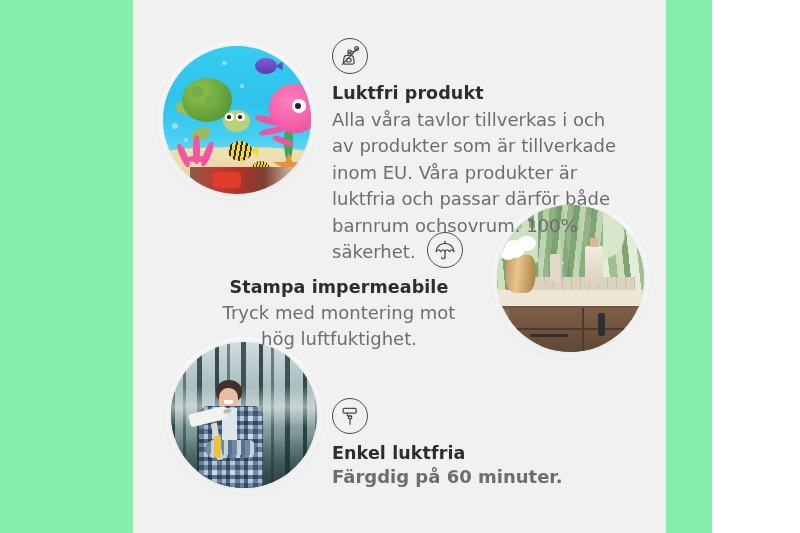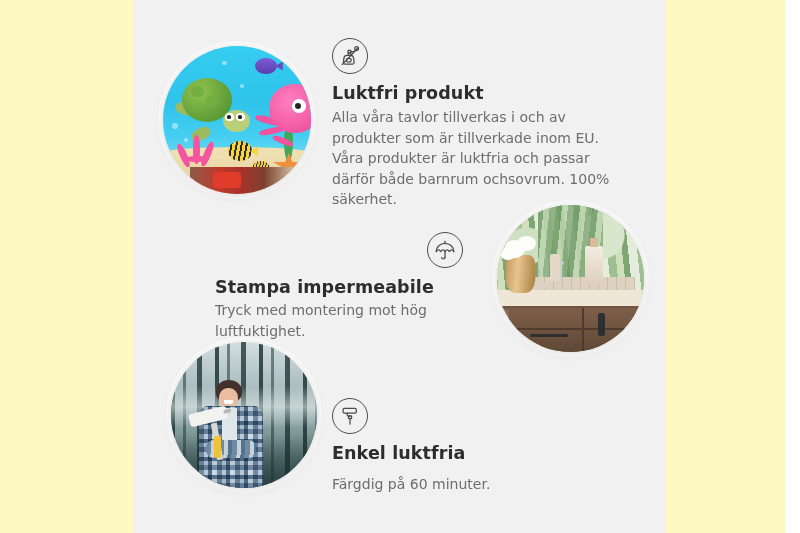--- a/index.html
+++ b/index.html
@@ -2,21 +2,21 @@
 <html><head>
 <meta charset="utf-8">
 <style>
   html,body{margin:0;padding:0;}
   body{
     width:800px;height:533px;
     background:#ffffff;
     font-family:"DejaVu Sans", sans-serif;
     overflow:hidden;
   }
-  #stage{position:relative;width:785px;height:533px;background:#fef9c3;}
+  #stage{position:relative;width:712px;height:533px;background:#86efac;}
 
   
   .panel{
     position:absolute;left:133px;top:0;width:533px;height:533px;
     background:#f1f1f1;
   }
 
   
   .photo{
     position:absolute;border-radius:50%;overflow:hidden;
@@ -167,34 +167,34 @@
     width:36px;height:36px;border-radius:50%;
     border:1.6px solid #4b4b4b;box-sizing:border-box;
     display:flex;align-items:center;justify-content:center;
   }
   .feature h2{
     margin:0;font-weight:700;color:#2d2d2d;
     font-size:17.5px;letter-spacing:.1px;
   }
   .feature p{
     margin:4px 0 0 0;color:#6d6d6d;
-    font-size:14px;line-height:1.47;
+    font-size:18px;line-height:1.47;
   }
 
   #feat-odor{left:332px;top:38px;width:290px;}
   #feat-odor h2{margin-top:9px;}
 
-  #feat-water{left:215px;top:232px;width:248px;text-align:left;}
+  #feat-water{left:215px;top:232px;width:248px;text-align:center;}
   #feat-water .icon-circle{margin-left:auto;}
   #feat-water h2{margin-top:9px;}
   #feat-water p{margin-top:3px;}
 
   #feat-mount{left:332px;top:398px;width:250px;}
   #feat-mount h2{margin-top:9px;}
-  #feat-mount p{margin-top:11px;}
+  #feat-mount p{margin-top:1px;font-weight:bold;}
 </style>
 </head>
 <body>
 
 <div id="stage">
 
   <div class="panel"></div>
 
   <div class="photo" id="photo-sea">
     <div class="inner">

